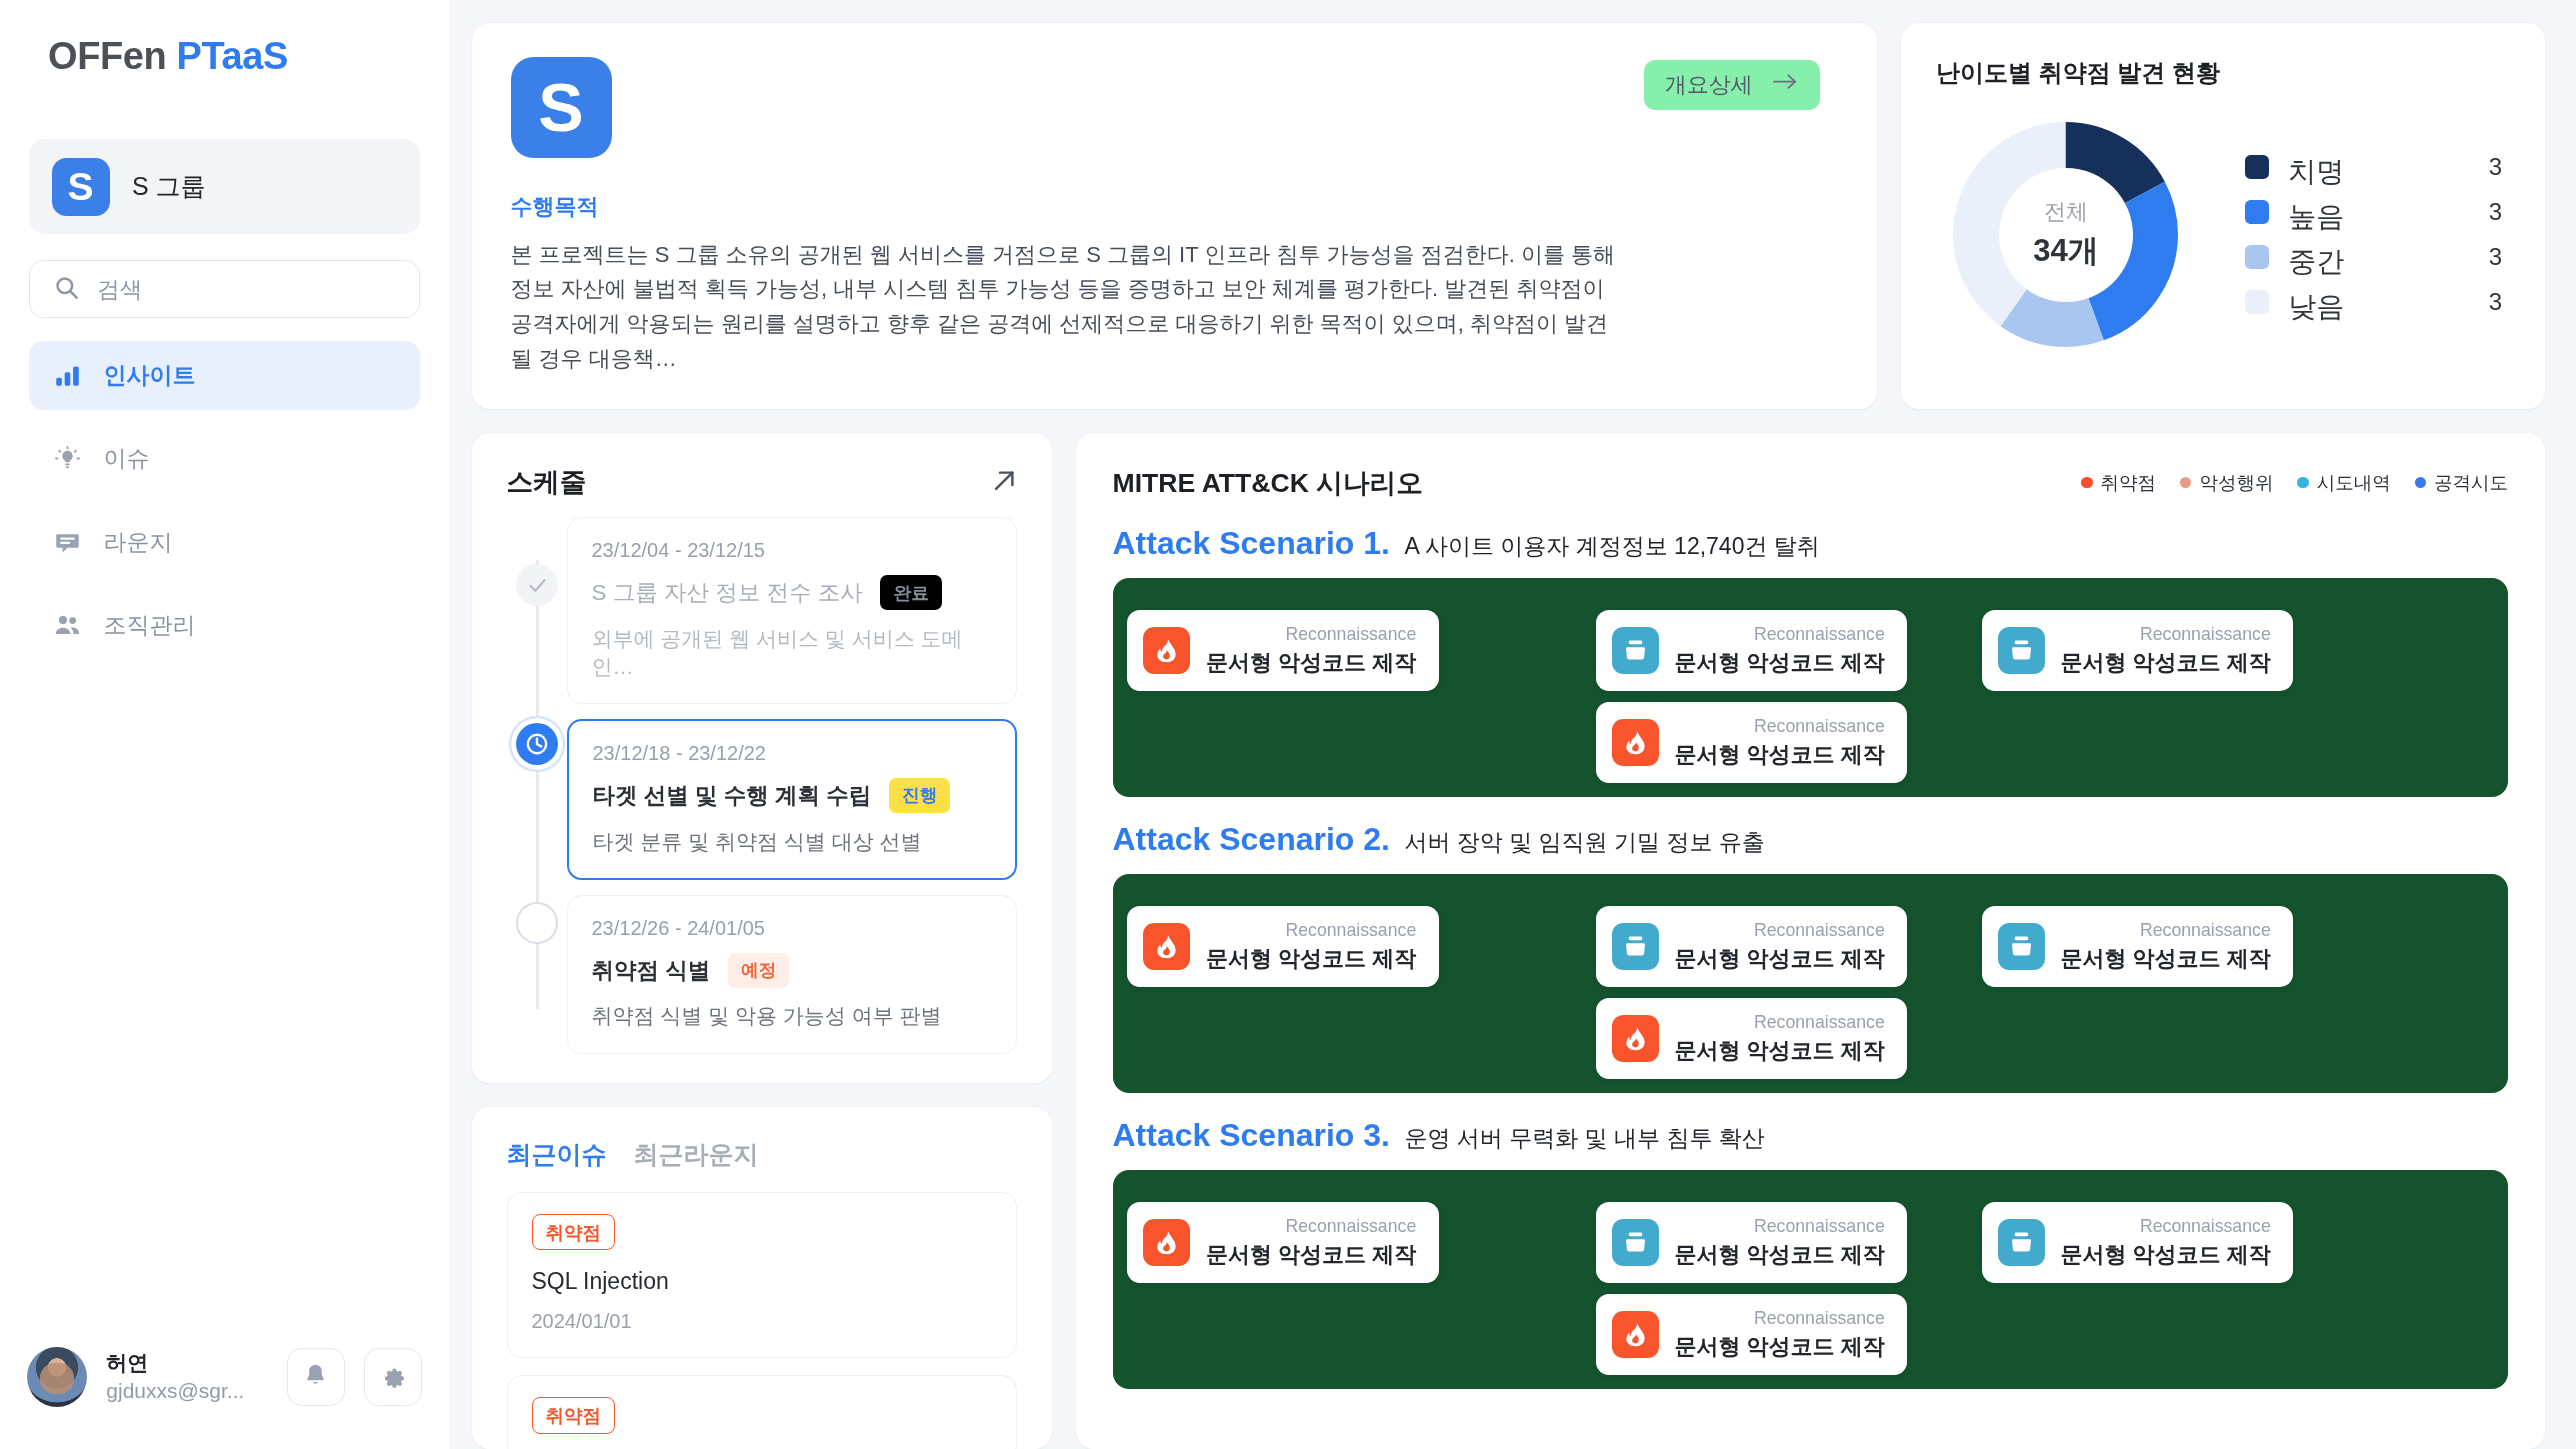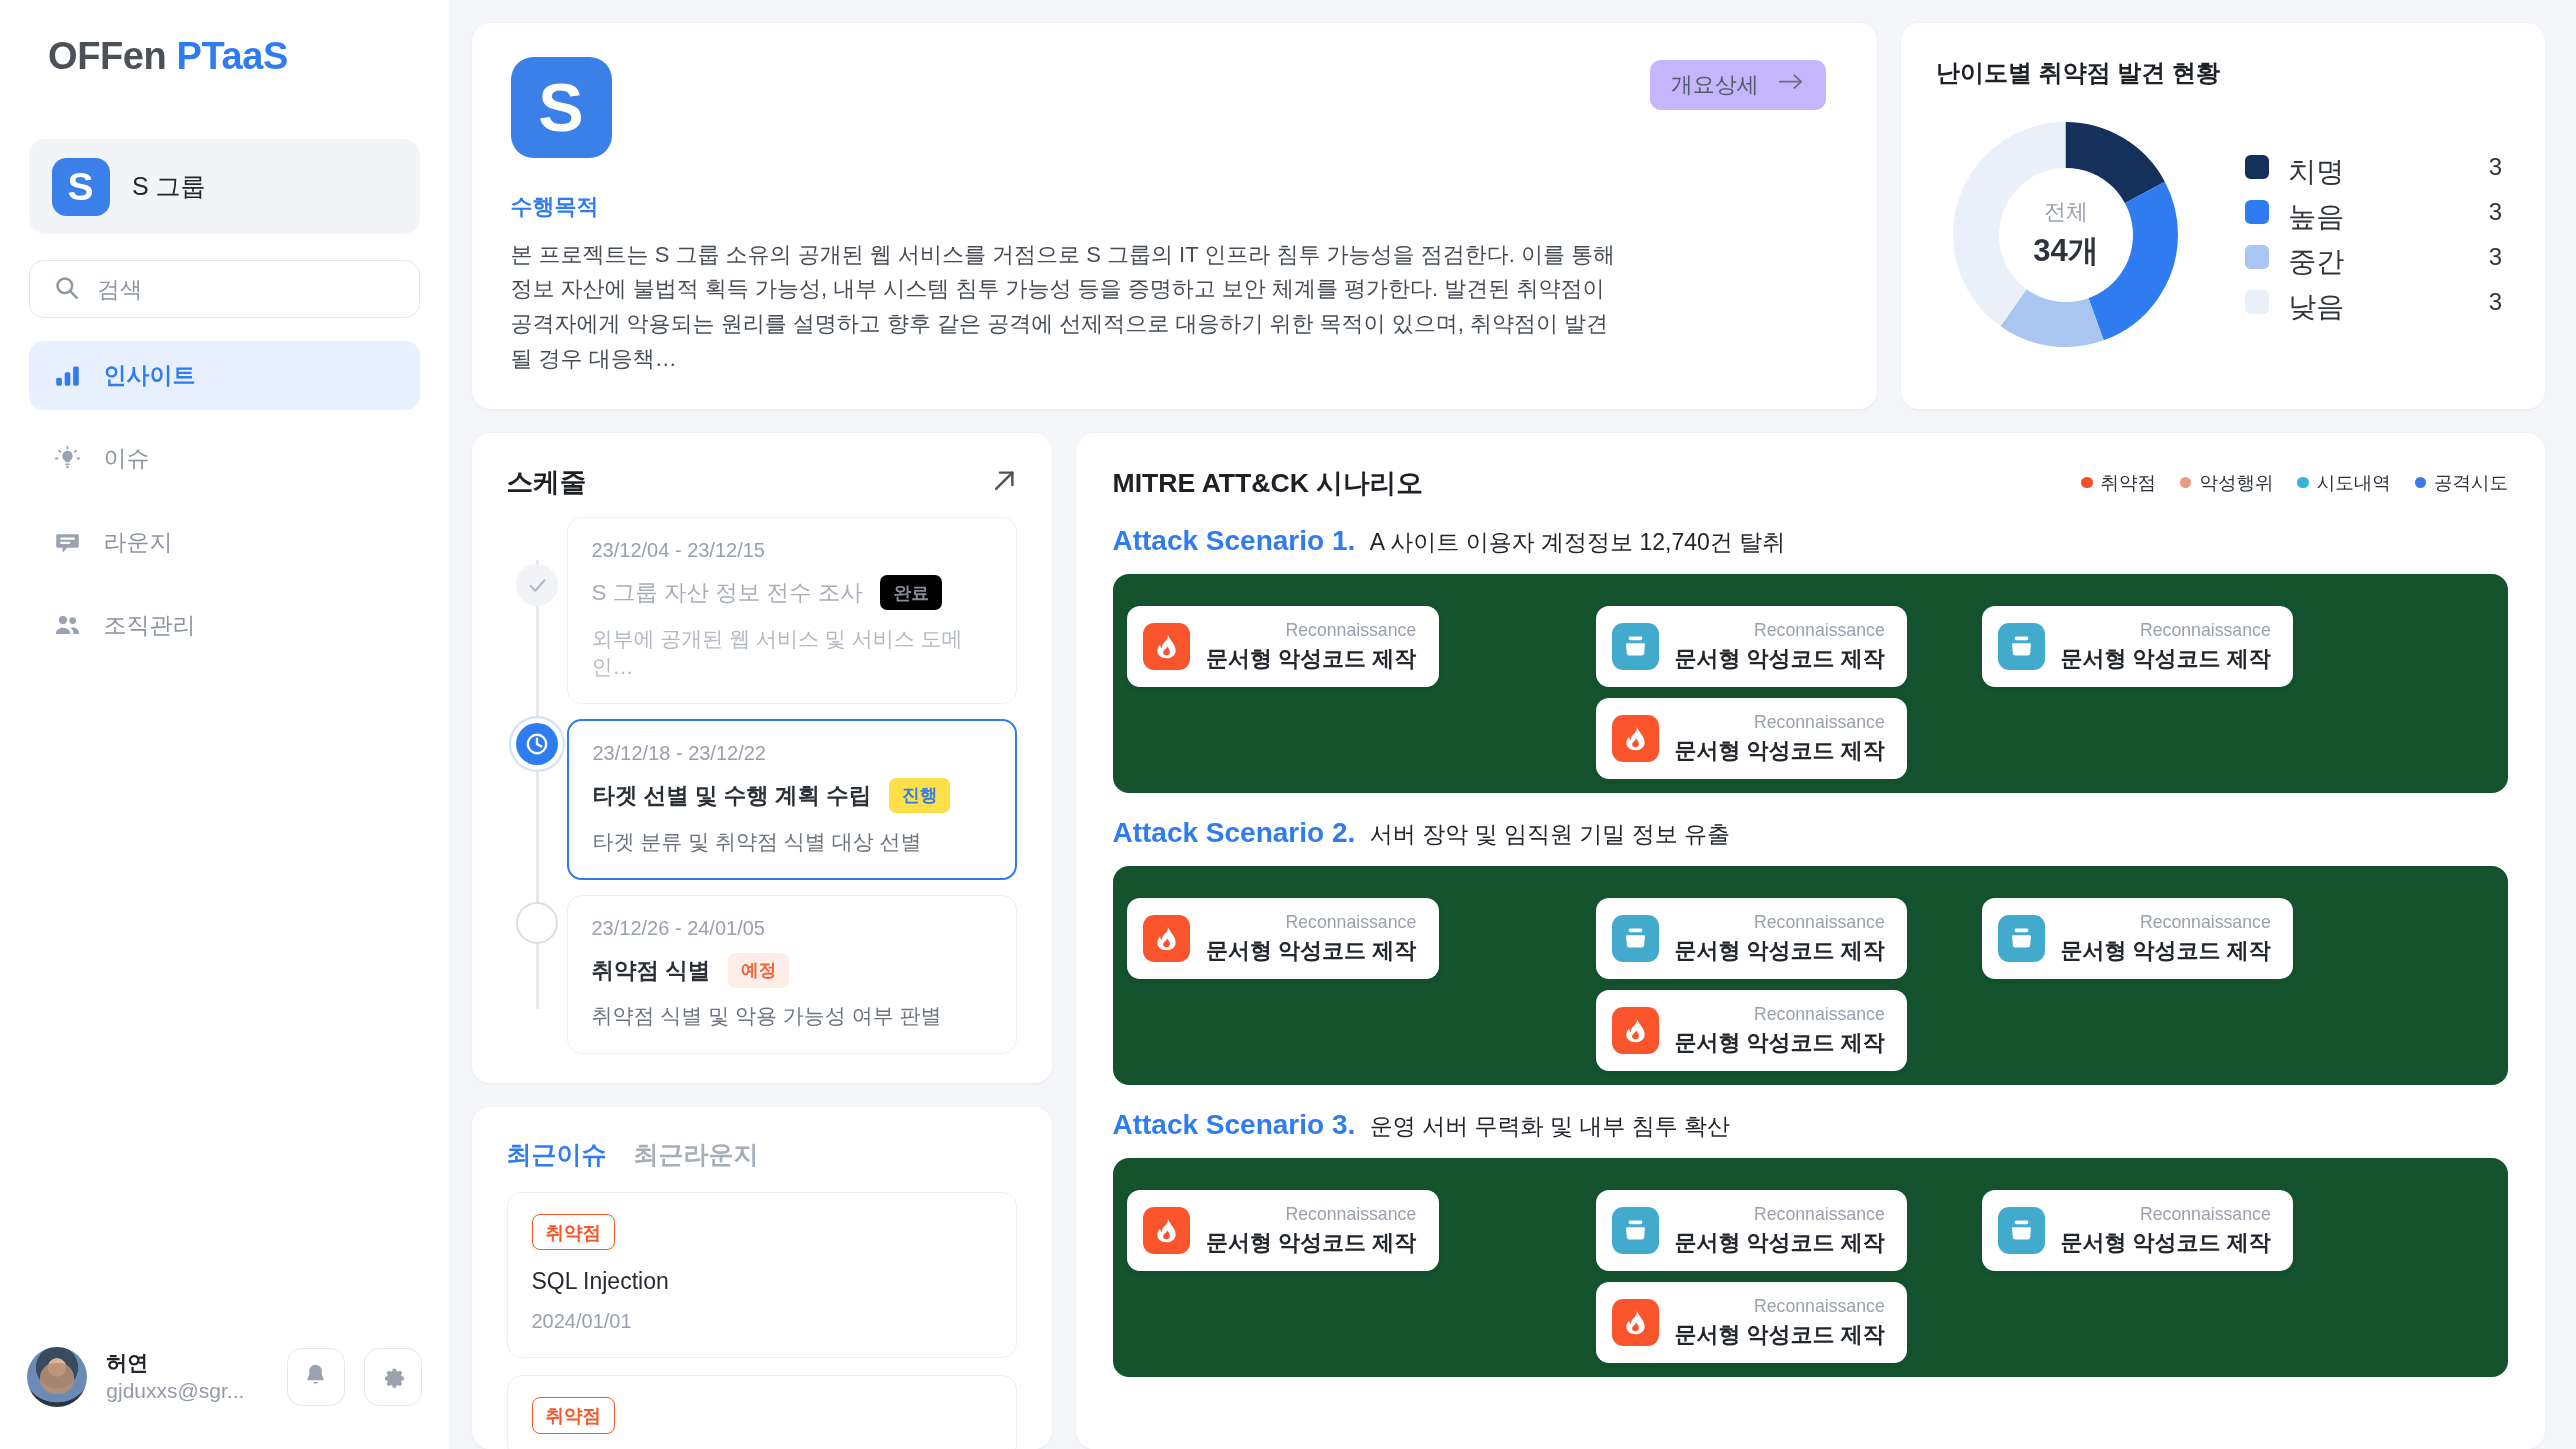--- a/index.html
+++ b/index.html
@@ -79,21 +79,21 @@
   .proj-card { flex: 1 1 auto; width: 1385px; padding: 34px 39px 32px 39px; position: relative; }
   .proj-head { display: flex; align-items: flex-start; gap: 31px; }
   .proj-logo {
     width: 101px; height: 101px; border-radius: 22.5px; background: #3b7fe8; color: #fff;
     font-size: 68px; font-weight: 700; display: flex; align-items: center; justify-content: center;
     flex: 0 0 101px;
   }
   .proj-title { font-size: 34px; font-weight: 700; color: #1d2025; margin-top: 11.3px; }
   .proj-date { font-size: 20px; color: #9aa1ad; margin-top: 14.5px; }
   .detail-btn {
-    position: absolute; right: 51px; top: 37px; height: 50px; background: #c4b5fd;
+    position: absolute; right: 57px; top: 37px; height: 50px; background: #86efac;
     border-radius: 11.3px; display: flex; align-items: center; gap: 19.3px; padding: 0 21px;
     font-size: 22px; color: #545b66; cursor: pointer; border: none;
   }
   .goal-label { margin-top: 34px; font-size: 22px; font-weight: 700; color: #2f7cf0; }
   .goal-text { margin-top: 16px; font-size: 22px; line-height: 1.58; color: #474d57; max-width: 1119px; }
 
   
   .donut-card { flex: 0 0 644px; padding: 34px 35px; }
   .donut-title { font-size: 24px; font-weight: 700; color: #1d2025; }
   .donut-wrap { display: flex; align-items: center; margin-top: 29px; gap: 0; }
@@ -159,21 +159,21 @@
   
   .mitre-card { flex: 1; padding: 32px 37px 0 37px; position: relative; overflow: hidden; }
   .mitre-head { display: flex; align-items: center; }
   .mitre-title { font-size: 26.6px; font-weight: 700; color: #1d2025; }
   .mitre-legend { margin-left: auto; display: flex; gap: 24px; align-items: center; }
   .ml { display: flex; align-items: center; gap: 8px; font-size: 18.5px; color: #2c3views; color: #2d323a; font-weight: 500; }
   .ml-dot { width: 11.3px; height: 11.3px; border-radius: 50%; }
 
   .scenario { margin-top: 24px; }
   .sc-head { display: flex; align-items: baseline; gap: 14.5px; }
-  .sc-num { font-size: 28px; font-weight: 700; color: #2f7cf0; }
+  .sc-num { font-size: 32px; font-weight: 700; color: #2f7cf0; }
   .sc-name { font-size: 23px; color: #21252b; font-weight: 500; }
   .flow {
     margin-top: 16px; background: #14532d; border-radius: 16px; height: 219px;
     position: relative;
     text-align: right;
   }
   .node {
     position: absolute; background: #fff; border-radius: 13px;
     box-shadow: 0 1.6px 6.4px rgba(25,35,55,.09); display: flex; align-items: center;
     gap: 16px; padding: 14.5px 22.5px 14.5px 16px;

